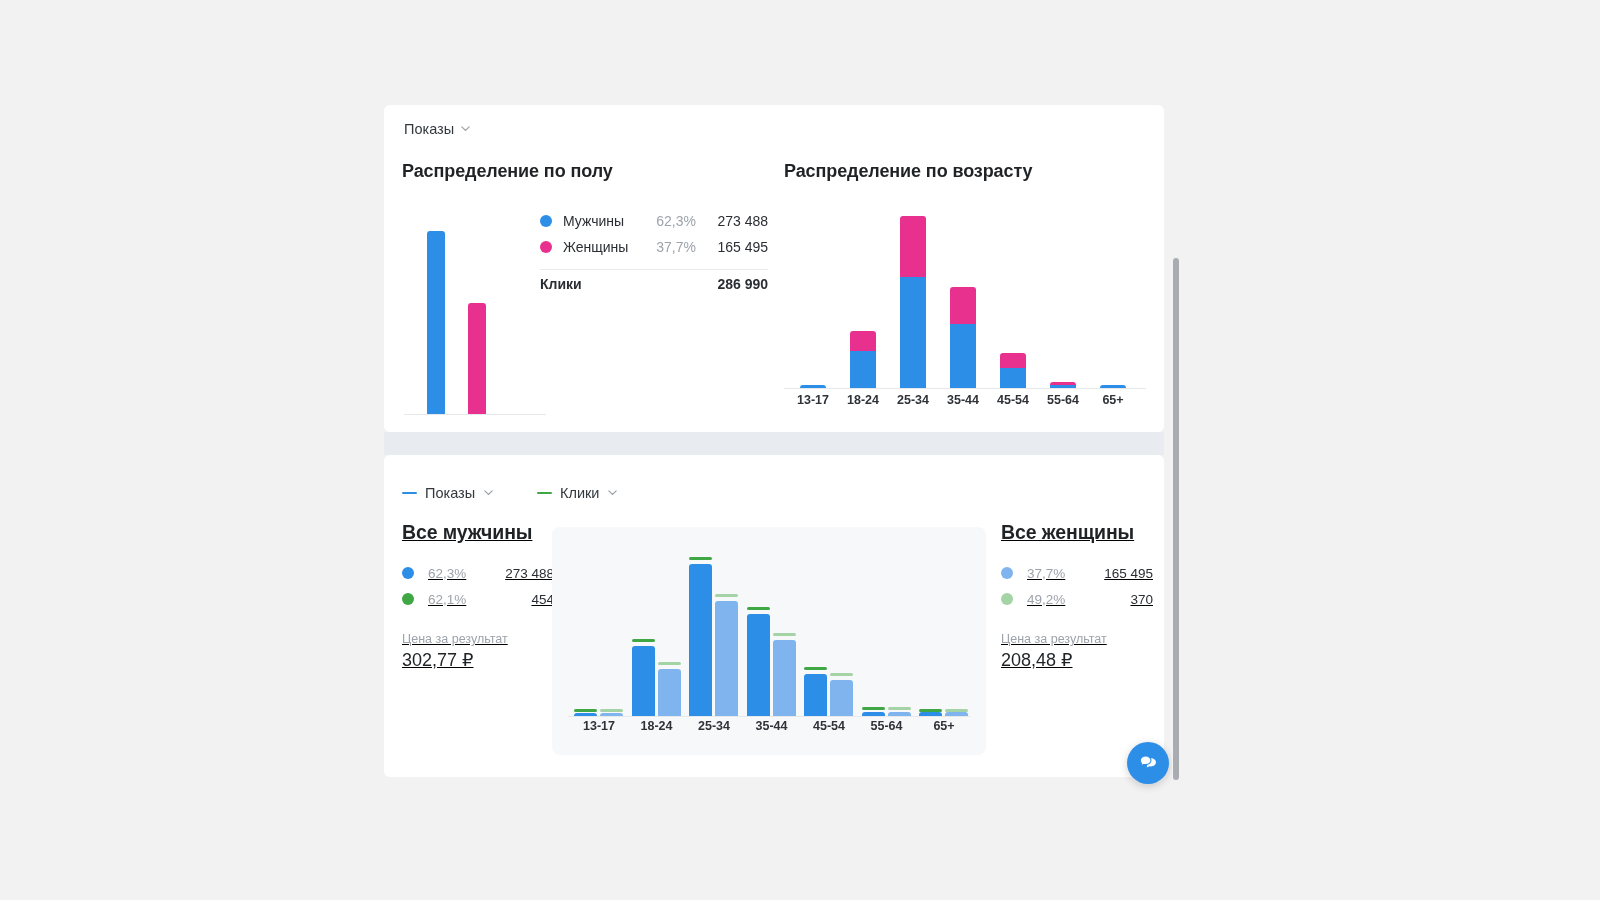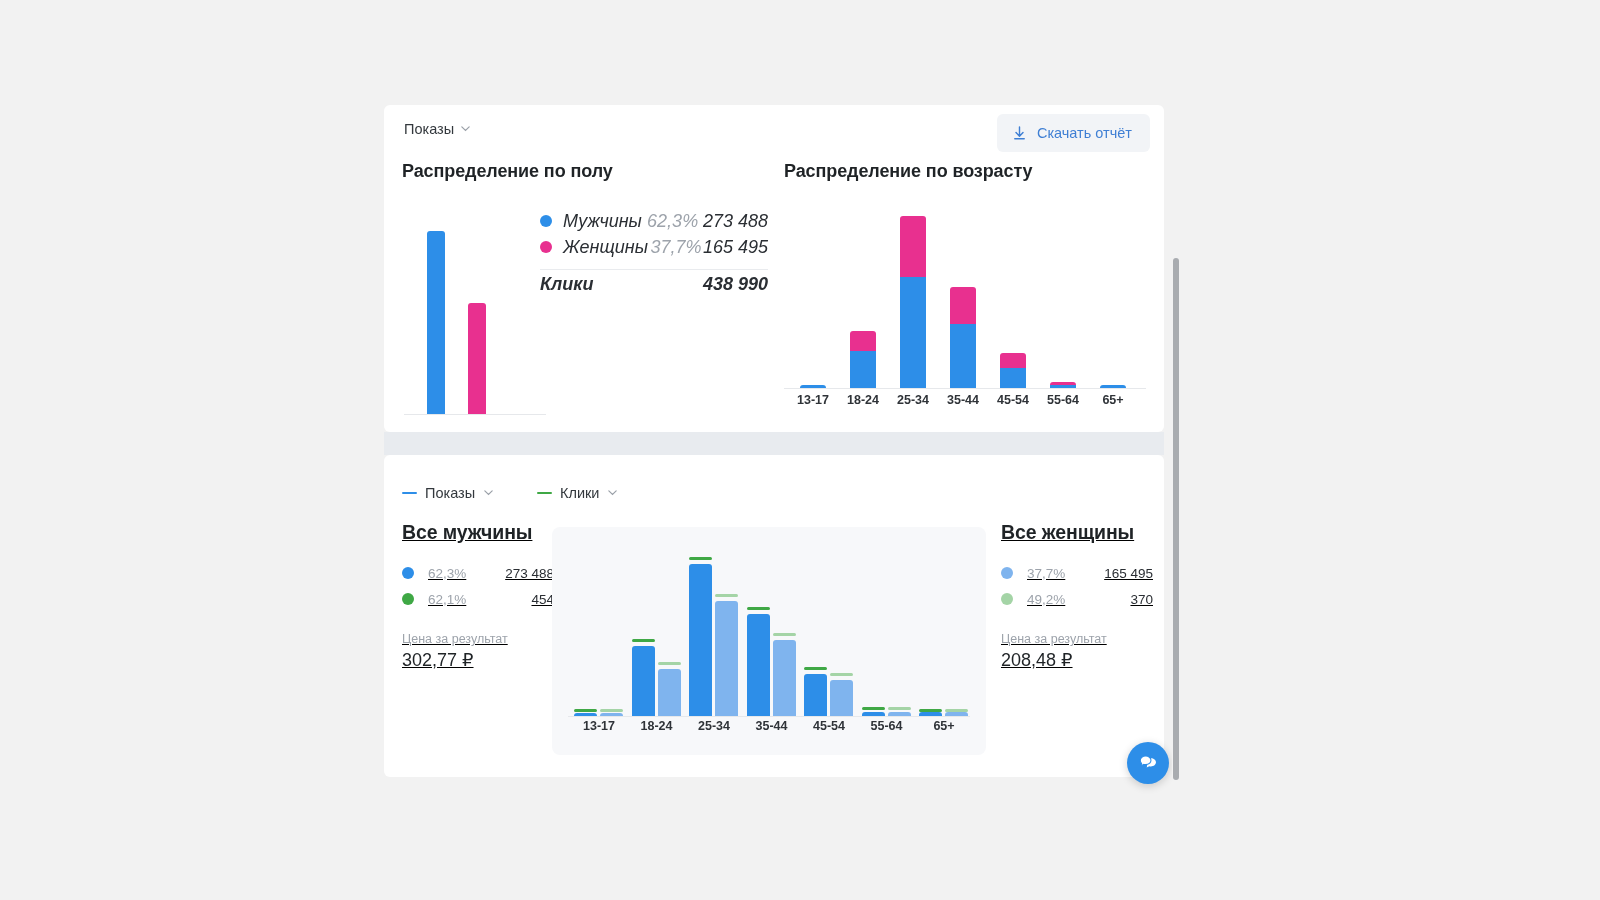--- a/index.html
+++ b/index.html
@@ -72,22 +72,21 @@
     position: absolute; bottom: 1px; width: 18px;
     border-radius: 3px 3px 0 0;
   }
   #gbar-male   { left: 23px; }
   #gbar-female { left: 64px; }
 
   
   .legend-table {
     position: absolute; left: 156px; top: 103px;
     width: 228px;
-    font-size: 18px;
-    font-style: italic;
+    font-size: 14px;
   }
   .legend-row {
     display: flex; align-items: center;
     height: 26px;
   }
   .legend-dot {
     width: 12px; height: 12px; border-radius: 50%;
     margin-right: 11px; flex: 0 0 12px;
   }
   .legend-name { flex: 1 1 auto; color: #2a2e33; }
@@ -216,29 +215,20 @@
 
     <div class="top-selector">
       <span>Показы</span>
       <span class="chev">
         <svg viewBox="0 0 12 12" width="11" height="11">
             <path d="M2 4.2 L6 8 L10 4.2" fill="none" stroke="#9aa0a8" stroke-width="1.3" stroke-linecap="round"></path>
           </svg>
       </span>
     </div>
 
-    <div class="download-btn">
-      <span class="dl-icon">
-        <svg viewBox="0 0 18 18" width="17" height="17">
-          <path d="M9 2 L9 11.5 M5.3 8 L9 11.8 L12.7 8" fill="none" stroke="#3f7fd4" stroke-width="1.5" stroke-linecap="round" stroke-linejoin="round"></path>
-          <path d="M4 14.6 L14 14.6" fill="none" stroke="#3f7fd4" stroke-width="1.5" stroke-linecap="round"></path>
-        </svg>
-      </span>
-      <span>Скачать отчёт</span>
-    </div>
 
     <div class="sec-title" id="title-gender">Распределение по полу</div>
     <div class="sec-title" id="title-age">Распределение по возрасту</div>
 
     <div class="gender-chart">
       <div class="baseline"></div>
       <div class="gbar" id="gbar-male" style="height: 183px; background: rgb(45, 142, 232);"></div>
       <div class="gbar" id="gbar-female" style="height: 110.715px; background: rgb(232, 48, 143);"></div>
     </div>
 
@@ -254,21 +244,21 @@
             <span class="legend-dot" style="background:#e8308f"></span>
             <span class="legend-name">Женщины</span>
             <span class="legend-pct">37,7%</span>
             <span class="legend-val">165 495</span>
           </div>
         </div>
       <div class="legend-sep"></div>
       <div class="legend-total">
         <span class="legend-name">Клики</span>
         <span class="legend-pct"></span>
-        <span class="legend-val">438 990</span>
+        <span class="legend-val">286 990</span>
       </div>
     </div>
 
     <div class="age-chart">
       <div class="age-plot">
         <div class="baseline"></div>
         <div id="age-cols">
             <div class="age-col only-m" style="left: 16px;">
               <div class="seg-f" style="height:0px;background:#e8308f"></div>
               <div class="seg-m" style="height:3px;background:#2d8ee8"></div>

